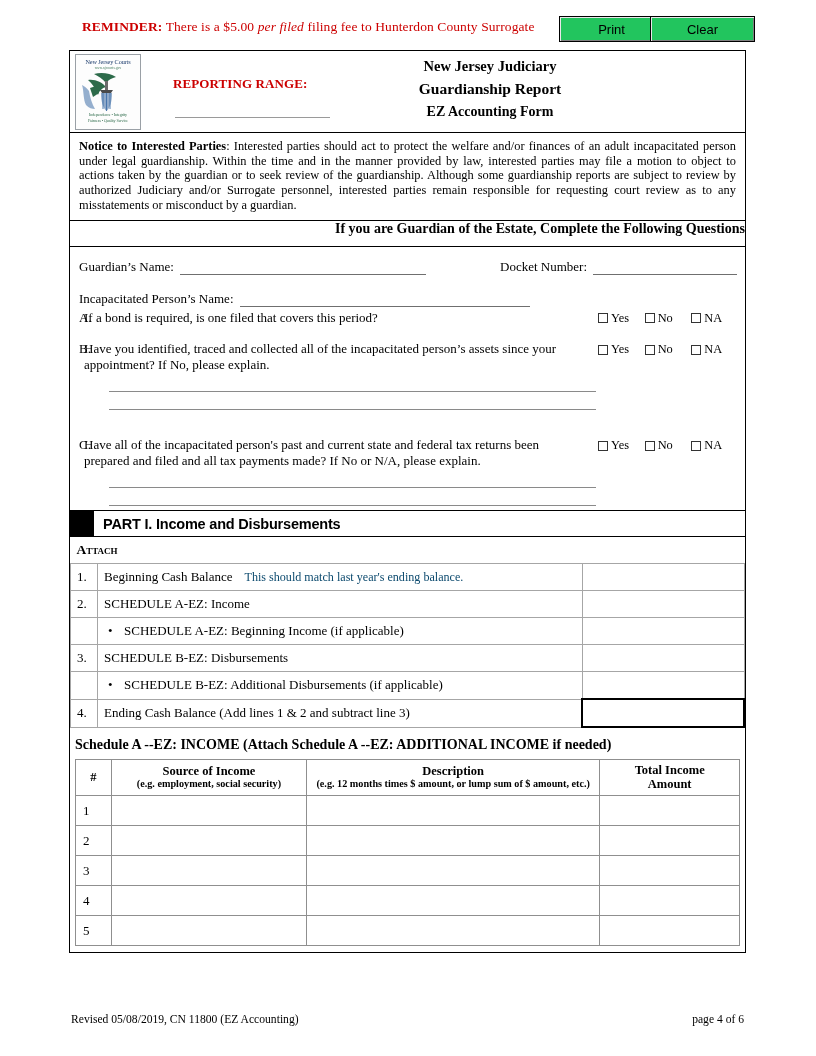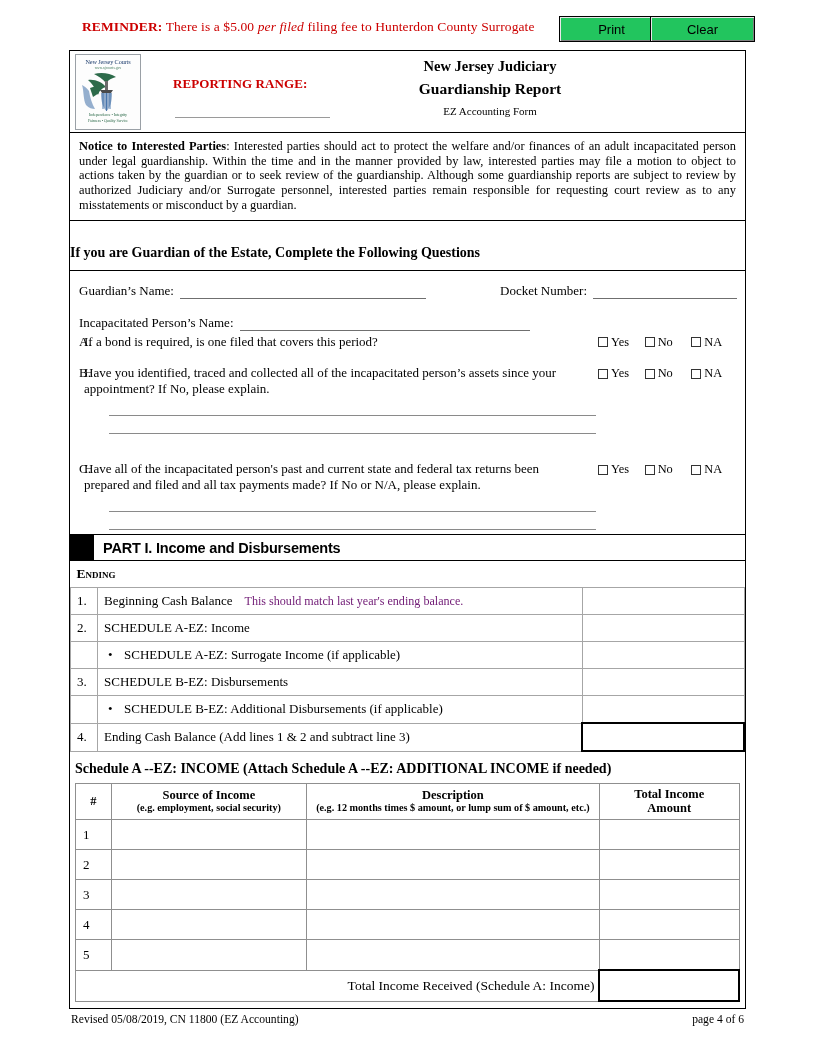--- a/index.html
+++ b/index.html
@@ -123,38 +123,38 @@
   }
   .hdr-titles {
     position: absolute;
     left: 285px;
     top: 5px;
     width: 270px;
     text-align: center;
   }
   .hdr-titles .t1 { font-size: 14.5px; font-weight: bold; line-height: 21px; }
   .hdr-titles .t2 { font-size: 15.5px; font-weight: bold; line-height: 23px; }
-  .hdr-titles .t3 { font-size: 11px; font-weight: normal; line-height: 23px; }
+  .hdr-titles .t3 { font-size: 14px; font-weight: bold; line-height: 23px; }
 
   
   .notice {
     padding: 6px 9px 7px 9px;
     font-size: 12.4px;
     line-height: 14.7px;
     text-align: justify;
     border-bottom: 1.5px solid #000;
   }
   .notice b { font-weight: bold; }
 
   
   .banner {
-    text-align: left;
+    text-align: right;
     font-size: 14px;
     font-weight: bold;
-    padding: 24px 0 9px 0;
+    padding: 0 0 9px 0;
     border-bottom: 1.5px solid #000;
   }
 
   
   .names {
     position: relative;
     height: 63px;
     font-size: 13px;
   }
   .nm-row { position: absolute; white-space: nowrap; }
@@ -240,21 +240,21 @@
   .sum-head {
     font-variant: small-caps;
     font-weight: bold;
     font-size: 13.5px;
     border-left: none !important;
     border-right: none !important;
     border-top: none !important;
   }
   .sum-num { width: 20px; padding-right: 0 !important; }
   .sum-amt { width: 148px; border-left: 1px solid #8a8a8a !important; }
-  .sum-red { color: #701a75; font-size: 12.1px; margin-left: 12px; }
+  .sum-red { color: #0c4a6e; font-size: 12.1px; margin-left: 12px; }
   .bullet-row .blabel { padding-left: 26px; position: relative; }
   .bullet-row .blabel:before {
     content: "\2022";
     position: absolute;
     left: 10px;
     font-size: 13px;
   }
   .cell-strong { border: 2px solid #000 !important; }
 
   
@@ -436,40 +436,40 @@
   </div>
 
   <div class="partbar">
     <div class="blk"></div>
     <div class="ptitle">PART I. Income and Disbursements</div>
   </div>
 
   <table class="sumtbl">
     <tbody>
       <tr>
-        <td class="sum-head" colspan="3">Ending</td>
+        <td class="sum-head" colspan="3">Attach</td>
       </tr>
 
       <tr>
         <td class="sum-num">1.</td>
         <td>
           <span>Beginning Cash Balance</span><span class="sum-red">This should match last year's ending balance.</span>
         </td>
         <td class="sum-amt"></td>
       </tr>
 
       <tr>
         <td class="sum-num">2.</td>
         <td>SCHEDULE A-EZ: Income</td>
         <td class="sum-amt"></td>
       </tr>
 
       <tr class="bullet-row">
         <td class="sum-num"></td>
-        <td class="blabel">SCHEDULE A-EZ: Surrogate Income (if applicable)</td>
+        <td class="blabel">SCHEDULE A-EZ: Beginning Income (if applicable)</td>
         <td class="sum-amt"></td>
       </tr>
 
       <tr>
         <td class="sum-num">3.</td>
         <td>SCHEDULE B-EZ: Disbursements</td>
         <td class="sum-amt"></td>
       </tr>
 
       <tr class="bullet-row">
@@ -530,24 +530,20 @@
           <td></td>
           <td></td>
           <td></td>
         </tr>
         <tr>
           <td class="rownum">5</td>
           <td></td>
           <td></td>
           <td></td>
         </tr>
-        <tr class="total-row">
-          <td colspan="3">Total Income Received (Schedule A: Income)</td>
-          <td class="total-box"></td>
-        </tr>
       </tbody>
     </table>
   </div>
 
 </div>
 
 <div class="footer">
   <span class="fl">Revised 05/08/2019, CN 11800 (EZ Accounting)</span>
   <span class="fr">page 4 of 6</span>
 </div>

